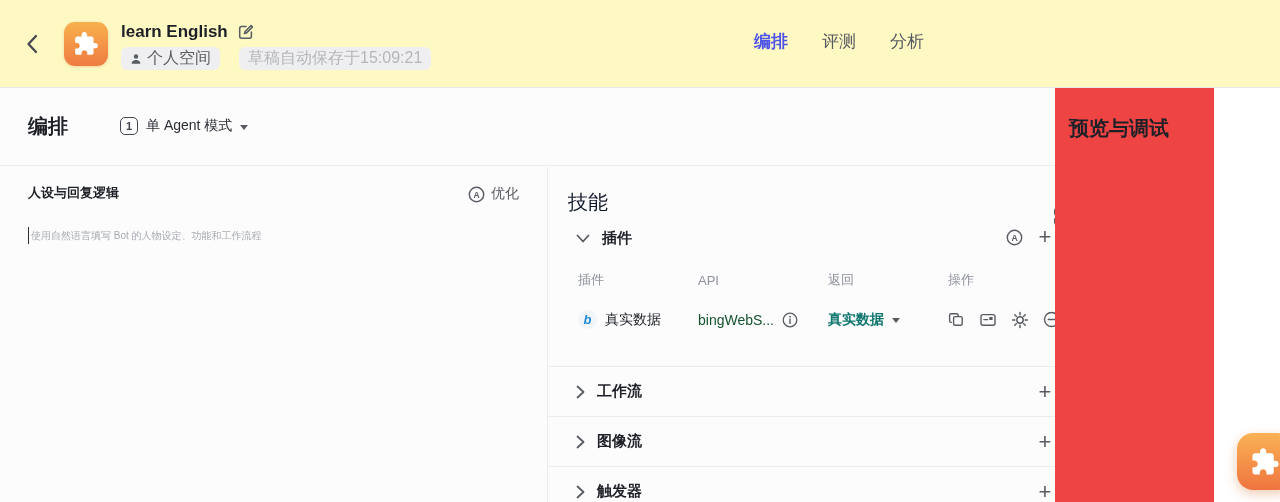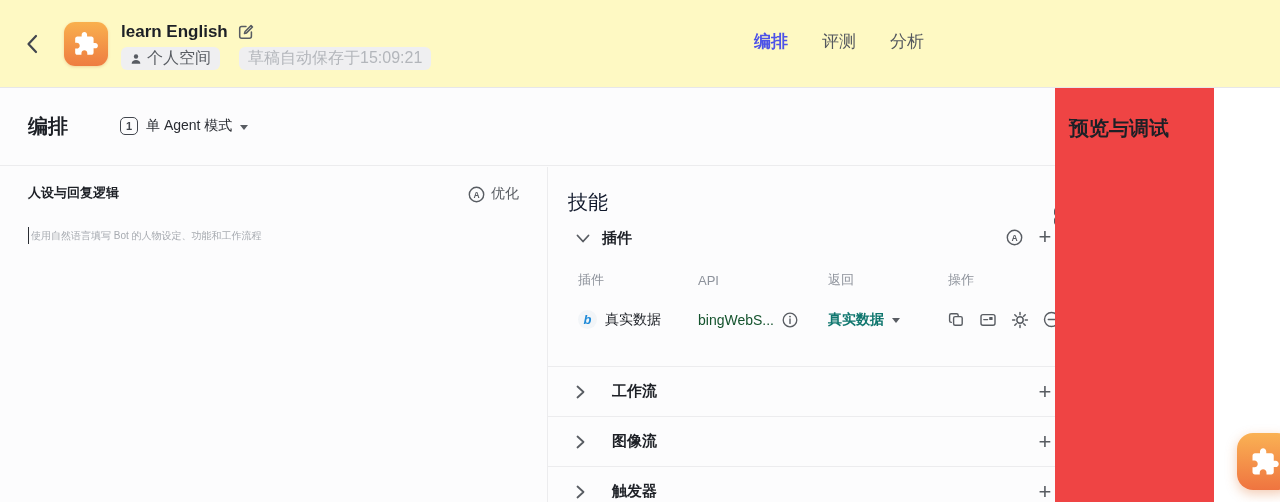--- a/index.html
+++ b/index.html
@@ -78,21 +78,21 @@
     display:flex; align-items:center; justify-content:center;
     font-size:13px; font-weight:700; font-style:italic; color:#1e8ad8; }
   .plugin-name { color:#1d2026; }
   .api-name { color:#14532d; }
   .return-value { font-weight:700; color:#0f766e; }
   .icon-btn { cursor:pointer; color:#585c62; }
   .row-actions { display:flex; align-items:center; gap:14px; }
 
   .skill-sections { position:absolute; left:0; top:199px; width:554px; }
   .skill-section-row { height:50px; border-top:1px solid #ececee;
-    display:flex; align-items:center; padding:0 48px 0 28px; gap:27px; }
+    display:flex; align-items:center; padding:0 48px 0 28px; gap:12px; }
   .skill-section-row .spacer { flex:1; }
 
   .scrollbar { position:absolute; left:542px; top:6px; width:10px; height:329px;
     border-radius:6px 6px 0 0; background:#c7c8cb; cursor:pointer; }
 
   
   .preview-panel { position:absolute; left:1055px; top:88px; width:159px; height:414px; background:#ef4444; }
   .preview-title { position:absolute; left:14px; top:27px; font-size:20px; font-weight:700; }
 
   

